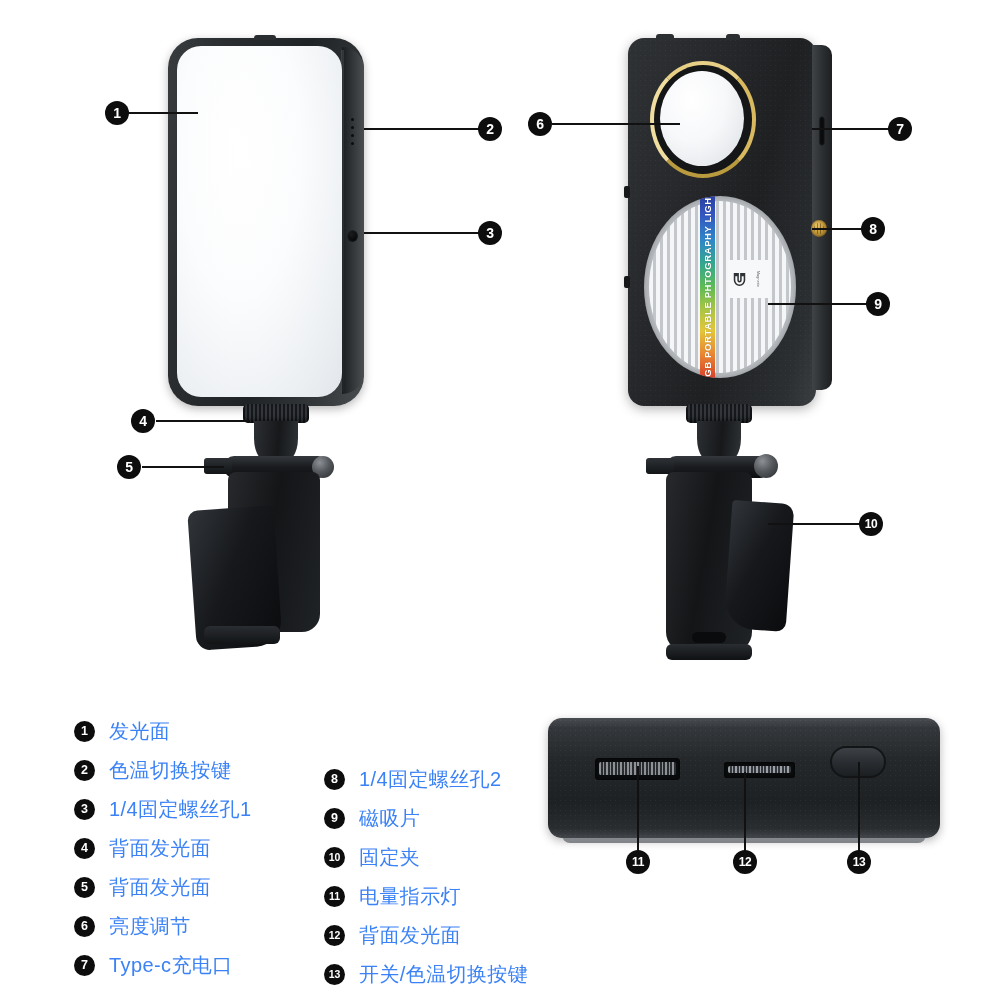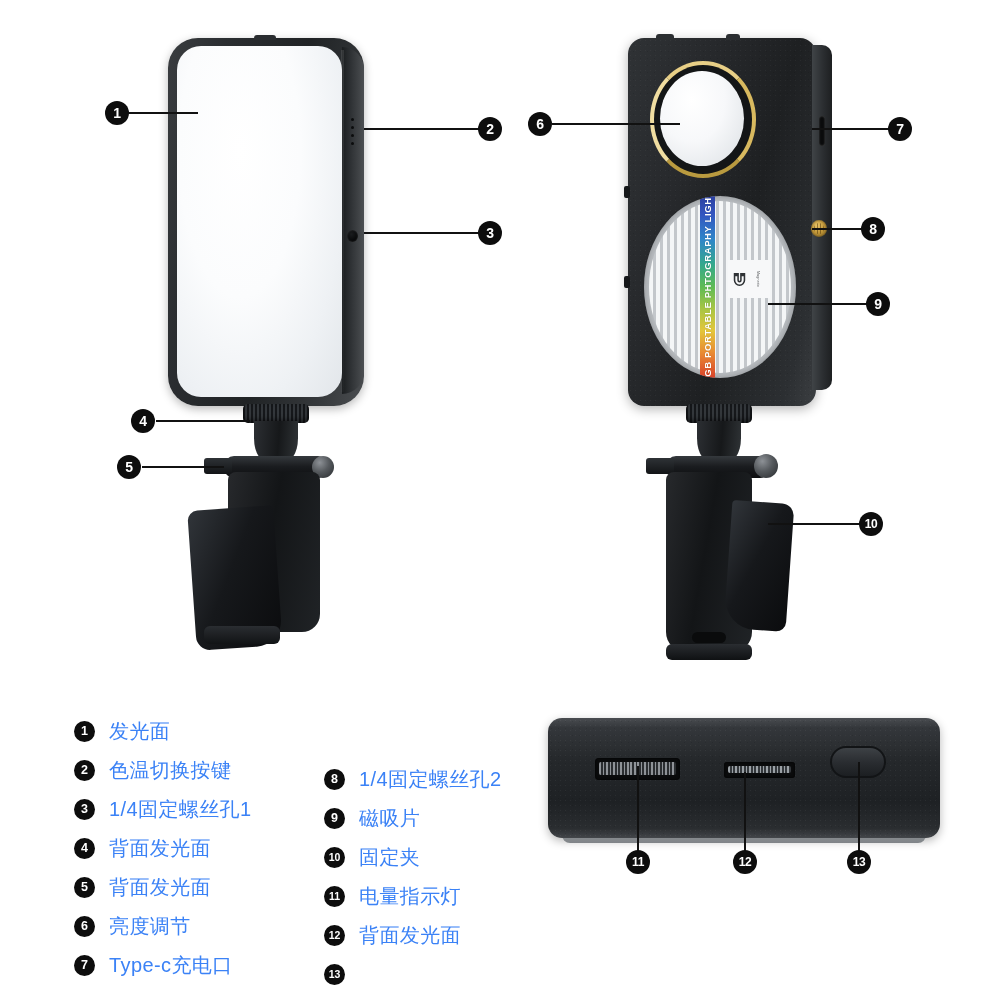--- a/index.html
+++ b/index.html
@@ -649,18 +649,19 @@
       <div class="legend-item">
         <span class="legend-num two-digit">11</span>
         <span class="legend-text">电量指示灯</span>
       </div>
       <div class="legend-item">
         <span class="legend-num two-digit">12</span>
         <span class="legend-text">背面发光面</span>
       </div>
       <div class="legend-item">
         <span class="legend-num two-digit">13</span>
+        <span class="legend-text">开关/色温切换按键</span>
       </div>
     </div>
 
   </div>
 
 </div>
 
 </body></html>

